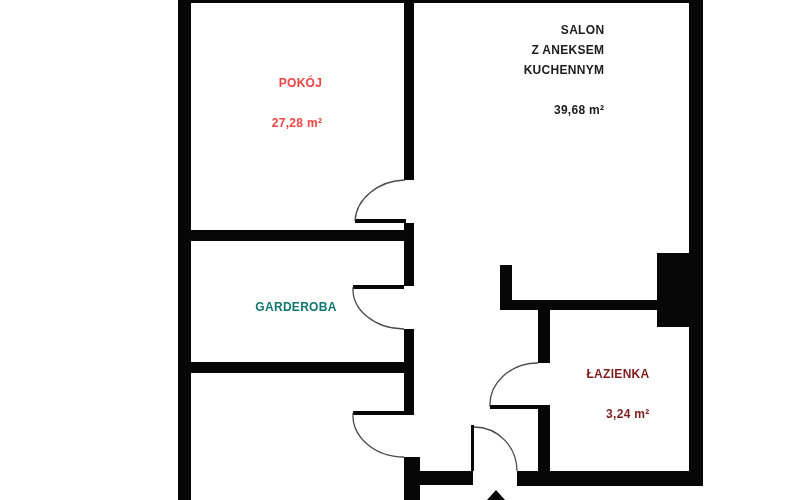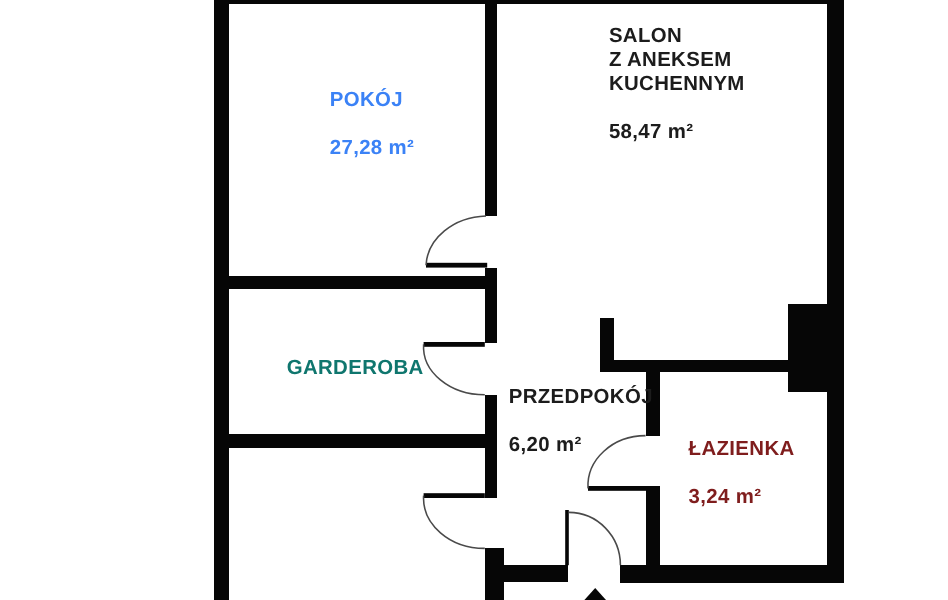--- a/index.html
+++ b/index.html
@@ -16,24 +16,24 @@
     overflow: hidden;
   }
   .plan-svg {
     position: absolute;
     left: 0;
     top: 0;
   }
   .room-label {
     position: absolute;
     transform: translate(-50%, -50%);
-    text-align: left;
+    text-align: right;
     color: #1c1c1c;
     font-weight: bold;
-    font-size: 17px;
+    font-size: 12px;
     line-height: 20px;
     letter-spacing: 0.3px;
     white-space: pre-line;
     pointer-events: none;
   }
   .room-name { white-space: pre-line; }
   .room-area { white-space: pre-line; }
 </style>
 </head>
 <body>
@@ -69,39 +69,35 @@
         <rect x="490" y="405" width="50" height="4" fill="#060606"></rect>
         <path d="M 490 407 A 48 42 0 0 1 538 363" fill="none" stroke="#4a4a4a" stroke-width="1.3"></path>
         <rect x="471" y="425" width="3" height="46" fill="#060606"></rect>
         <path d="M 474 427 A 43 44 0 0 1 517 471" fill="none" stroke="#4a4a4a" stroke-width="1.3"></path>
       </g>
     <g>
         <polygon points="496,490 487,500 505,500" fill="#060606"></polygon>
       </g>
   </svg>
 
-  <div class="room-label" style="left: 310px; top: 103px; color: #3b82f6;">
+  <div class="room-label" style="left: 297px; top: 103px; color: #ef4444;">
     <div class="room-name">POKÓJ</div>
     <div class="room-area">27,28 m²</div>
   </div>
 
   <div class="room-label" style="left: 564px; top: 70px; color: rgb(28, 28, 28);">
     <div class="room-name">SALON
 Z ANEKSEM
 KUCHENNYM</div>
-    <div class="room-area">58,47 m²</div>
+    <div class="room-area">39,68 m²</div>
   </div>
 
   <div class="room-label" style="left: 296px; top: 307px; color: #0f766e;">
     <div class="room-name">GARDEROBA</div>
   </div>
 
-  <div class="room-label" style="left: 484px; top: 351px; color: rgb(28, 28, 28);">
-    <div class="room-name">PRZEDPOKÓJ</div>
-    <div class="room-area">6,20 m²</div>
-  </div>
 
   <div class="room-label" style="left: 618px; top: 394px; color: #7f1d1d;">
     <div class="room-name">ŁAZIENKA</div>
     <div class="room-area">3,24 m²</div>
   </div>
 
 </div>
 
 </body></html>

